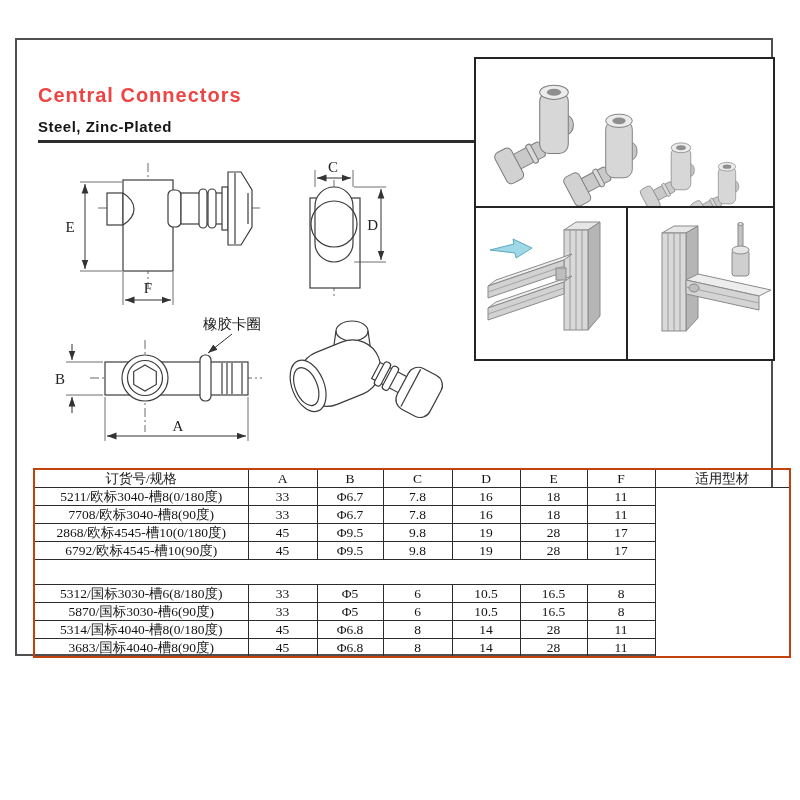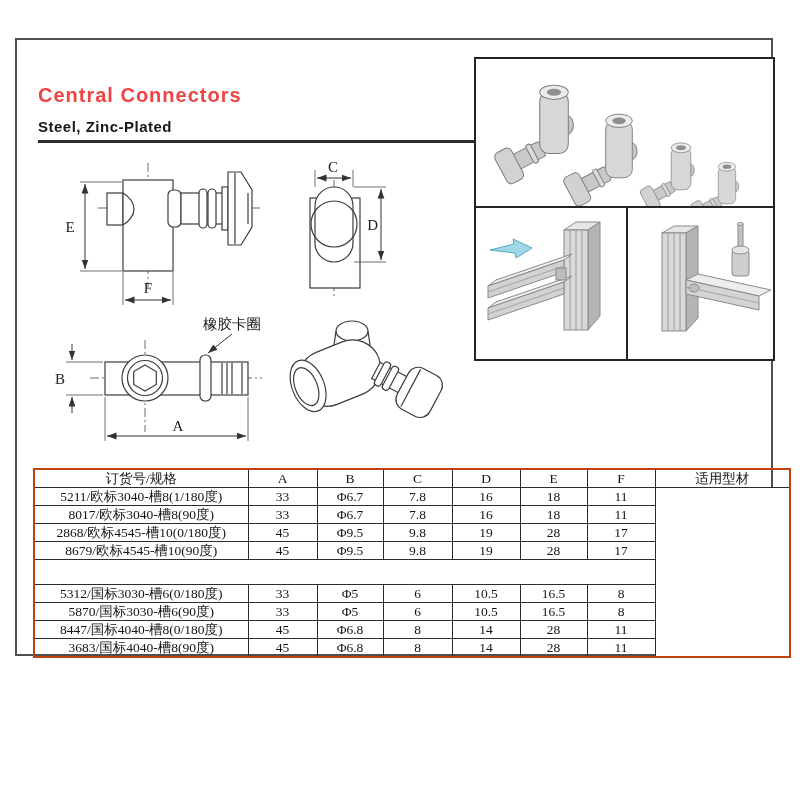--- a/index.html
+++ b/index.html
@@ -217,79 +217,79 @@
     <th>订货号/规格</th>
     <th>A</th>
     <th>B</th>
     <th>C</th>
     <th>D</th>
     <th>E</th>
     <th>F</th>
     <th>适用型材</th>
   </tr>
   <tr>
-    <td>5211/欧标3040-槽8(1/180度)</td>
+    <td>5211/欧标3040-槽8(0/180度)</td>
     <td>33</td>
     <td>Φ6.7</td>
     <td>7.8</td>
     <td>16</td>
     <td>18</td>
     <td>11</td>
     <td class="apply-col" rowspan="9"></td>
   </tr>
   <tr>
-    <td>8017/欧标3040-槽8(90度)</td>
+    <td>7708/欧标3040-槽8(90度)</td>
     <td>33</td>
     <td>Φ6.7</td>
     <td>7.8</td>
     <td>16</td>
     <td>18</td>
     <td>11</td>
   </tr>
   <tr>
     <td>2868/欧标4545-槽10(0/180度)</td>
     <td>45</td>
     <td>Φ9.5</td>
     <td>9.8</td>
     <td>19</td>
     <td>28</td>
     <td>17</td>
   </tr>
   <tr>
-    <td>8679/欧标4545-槽10(90度)</td>
+    <td>6792/欧标4545-槽10(90度)</td>
     <td>45</td>
     <td>Φ9.5</td>
     <td>9.8</td>
     <td>19</td>
     <td>28</td>
     <td>17</td>
   </tr>
   <tr class="gap-row">
     <td colspan="7"></td>
   </tr>
   <tr>
-    <td>5312/国标3030-槽6(0/180度)</td>
+    <td>5312/国标3030-槽6(8/180度)</td>
     <td>33</td>
     <td>Φ5</td>
     <td>6</td>
     <td>10.5</td>
     <td>16.5</td>
     <td>8</td>
   </tr>
   <tr>
     <td>5870/国标3030-槽6(90度)</td>
     <td>33</td>
     <td>Φ5</td>
     <td>6</td>
     <td>10.5</td>
     <td>16.5</td>
     <td>8</td>
   </tr>
   <tr>
-    <td>8447/国标4040-槽8(0/180度)</td>
+    <td>5314/国标4040-槽8(0/180度)</td>
     <td>45</td>
     <td>Φ6.8</td>
     <td>8</td>
     <td>14</td>
     <td>28</td>
     <td>11</td>
   </tr>
   <tr>
     <td>3683/国标4040-槽8(90度)</td>
     <td>45</td>

